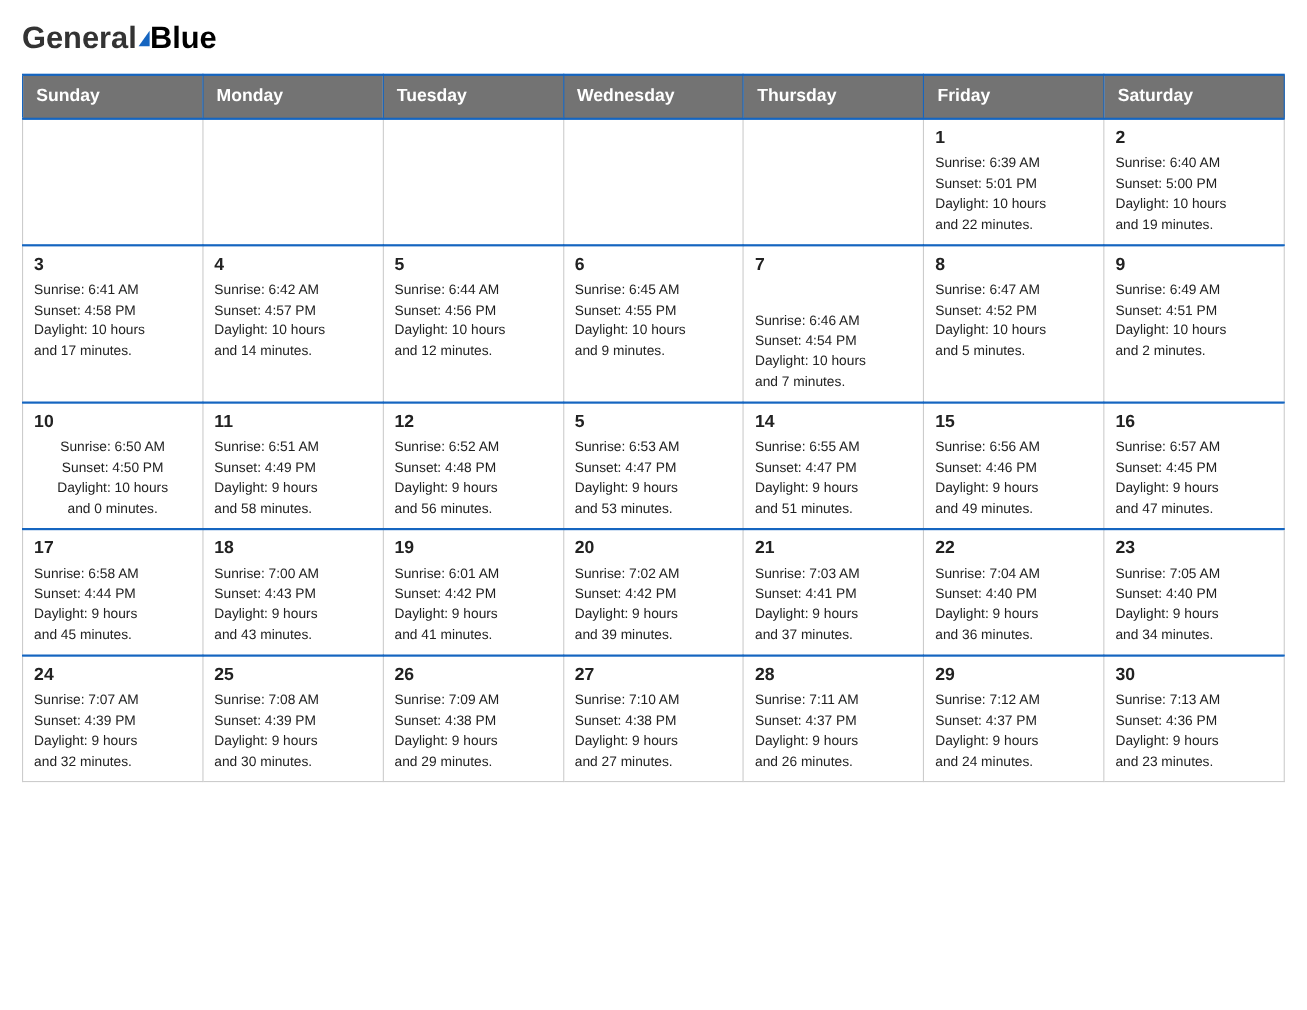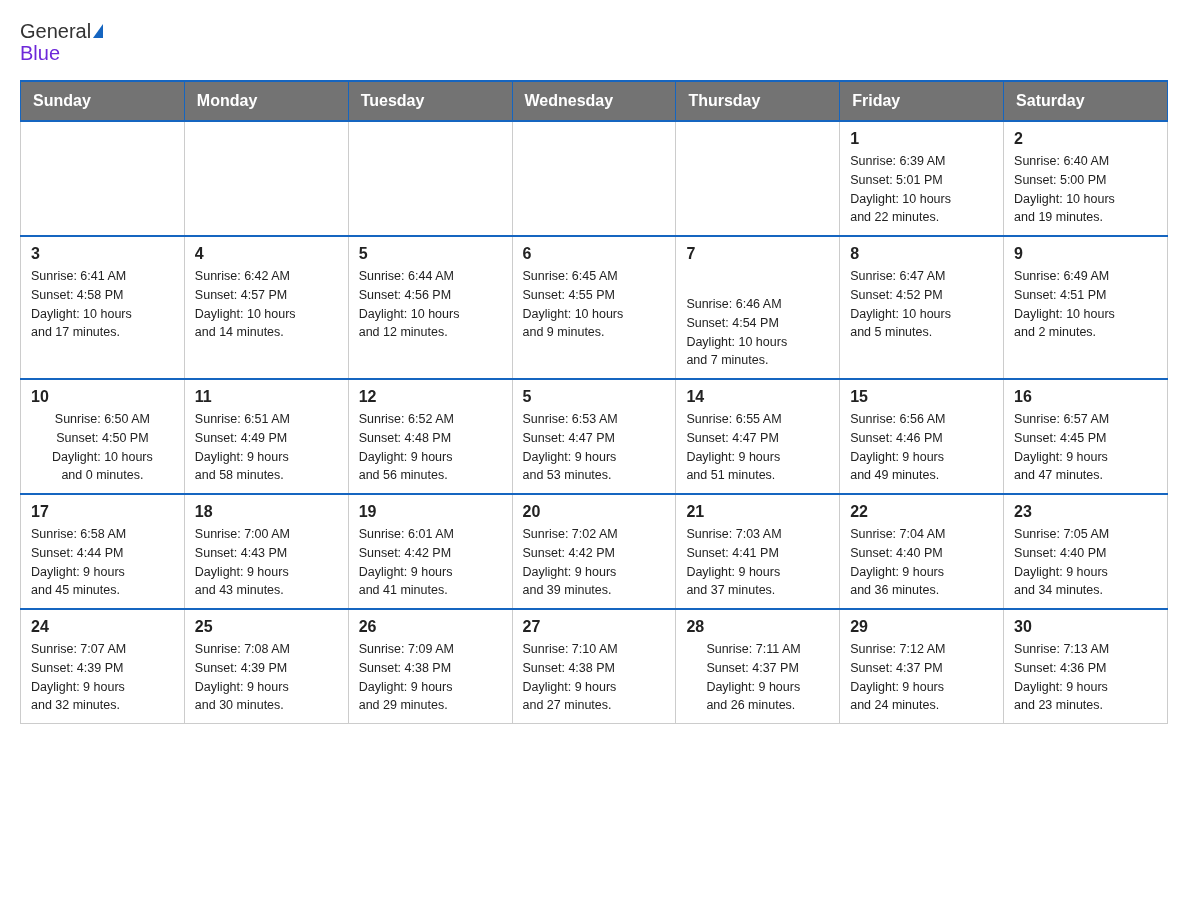--- a/index.html
+++ b/index.html
@@ -11,28 +11,28 @@
       min-height: 918px;
     }
     .header {
       display: flex;
       justify-content: space-between;
       align-items: flex-start;
       margin-bottom: 16px;
     }
     .logo {
       display: flex;
-      flex-direction: column;
-      font-size: 20px;
-      font-weight: normal;
+      flex-direction: row;
+      font-size: 28px;
+      font-weight: bold;
       color: #333;
       line-height: 1.1;
     }
     .logo-general { color: #333; }
-    .logo-blue { color: #6d28d9; }
+    .logo-blue { color: #000000; }
     .logo-triangle {
       display: inline-block;
       width: 0;
       height: 0;
       border-left: 10px solid transparent;
       border-bottom: 14px solid #1565C0;
       margin-left: 2px;
       vertical-align: middle;
     }
     .title-block {
@@ -318,21 +318,21 @@
         </td>
         <td>
           <span class="day-number">27</span>
           <div class="day-info" style="white-space: pre-line;">Sunrise: 7:10 AM
 Sunset: 4:38 PM
 Daylight: 9 hours
 and 27 minutes.</div>
         </td>
         <td>
           <span class="day-number">28</span>
-          <div class="day-info" style="white-space: pre-line; margin-left: 20px;">Sunrise: 7:11 AM
+          <div class="day-info" style="white-space: pre-line;">Sunrise: 7:11 AM
 Sunset: 4:37 PM
 Daylight: 9 hours
 and 26 minutes.</div>
         </td>
         <td>
           <span class="day-number">29</span>
           <div class="day-info" style="white-space: pre-line;">Sunrise: 7:12 AM
 Sunset: 4:37 PM
 Daylight: 9 hours
 and 24 minutes.</div>

